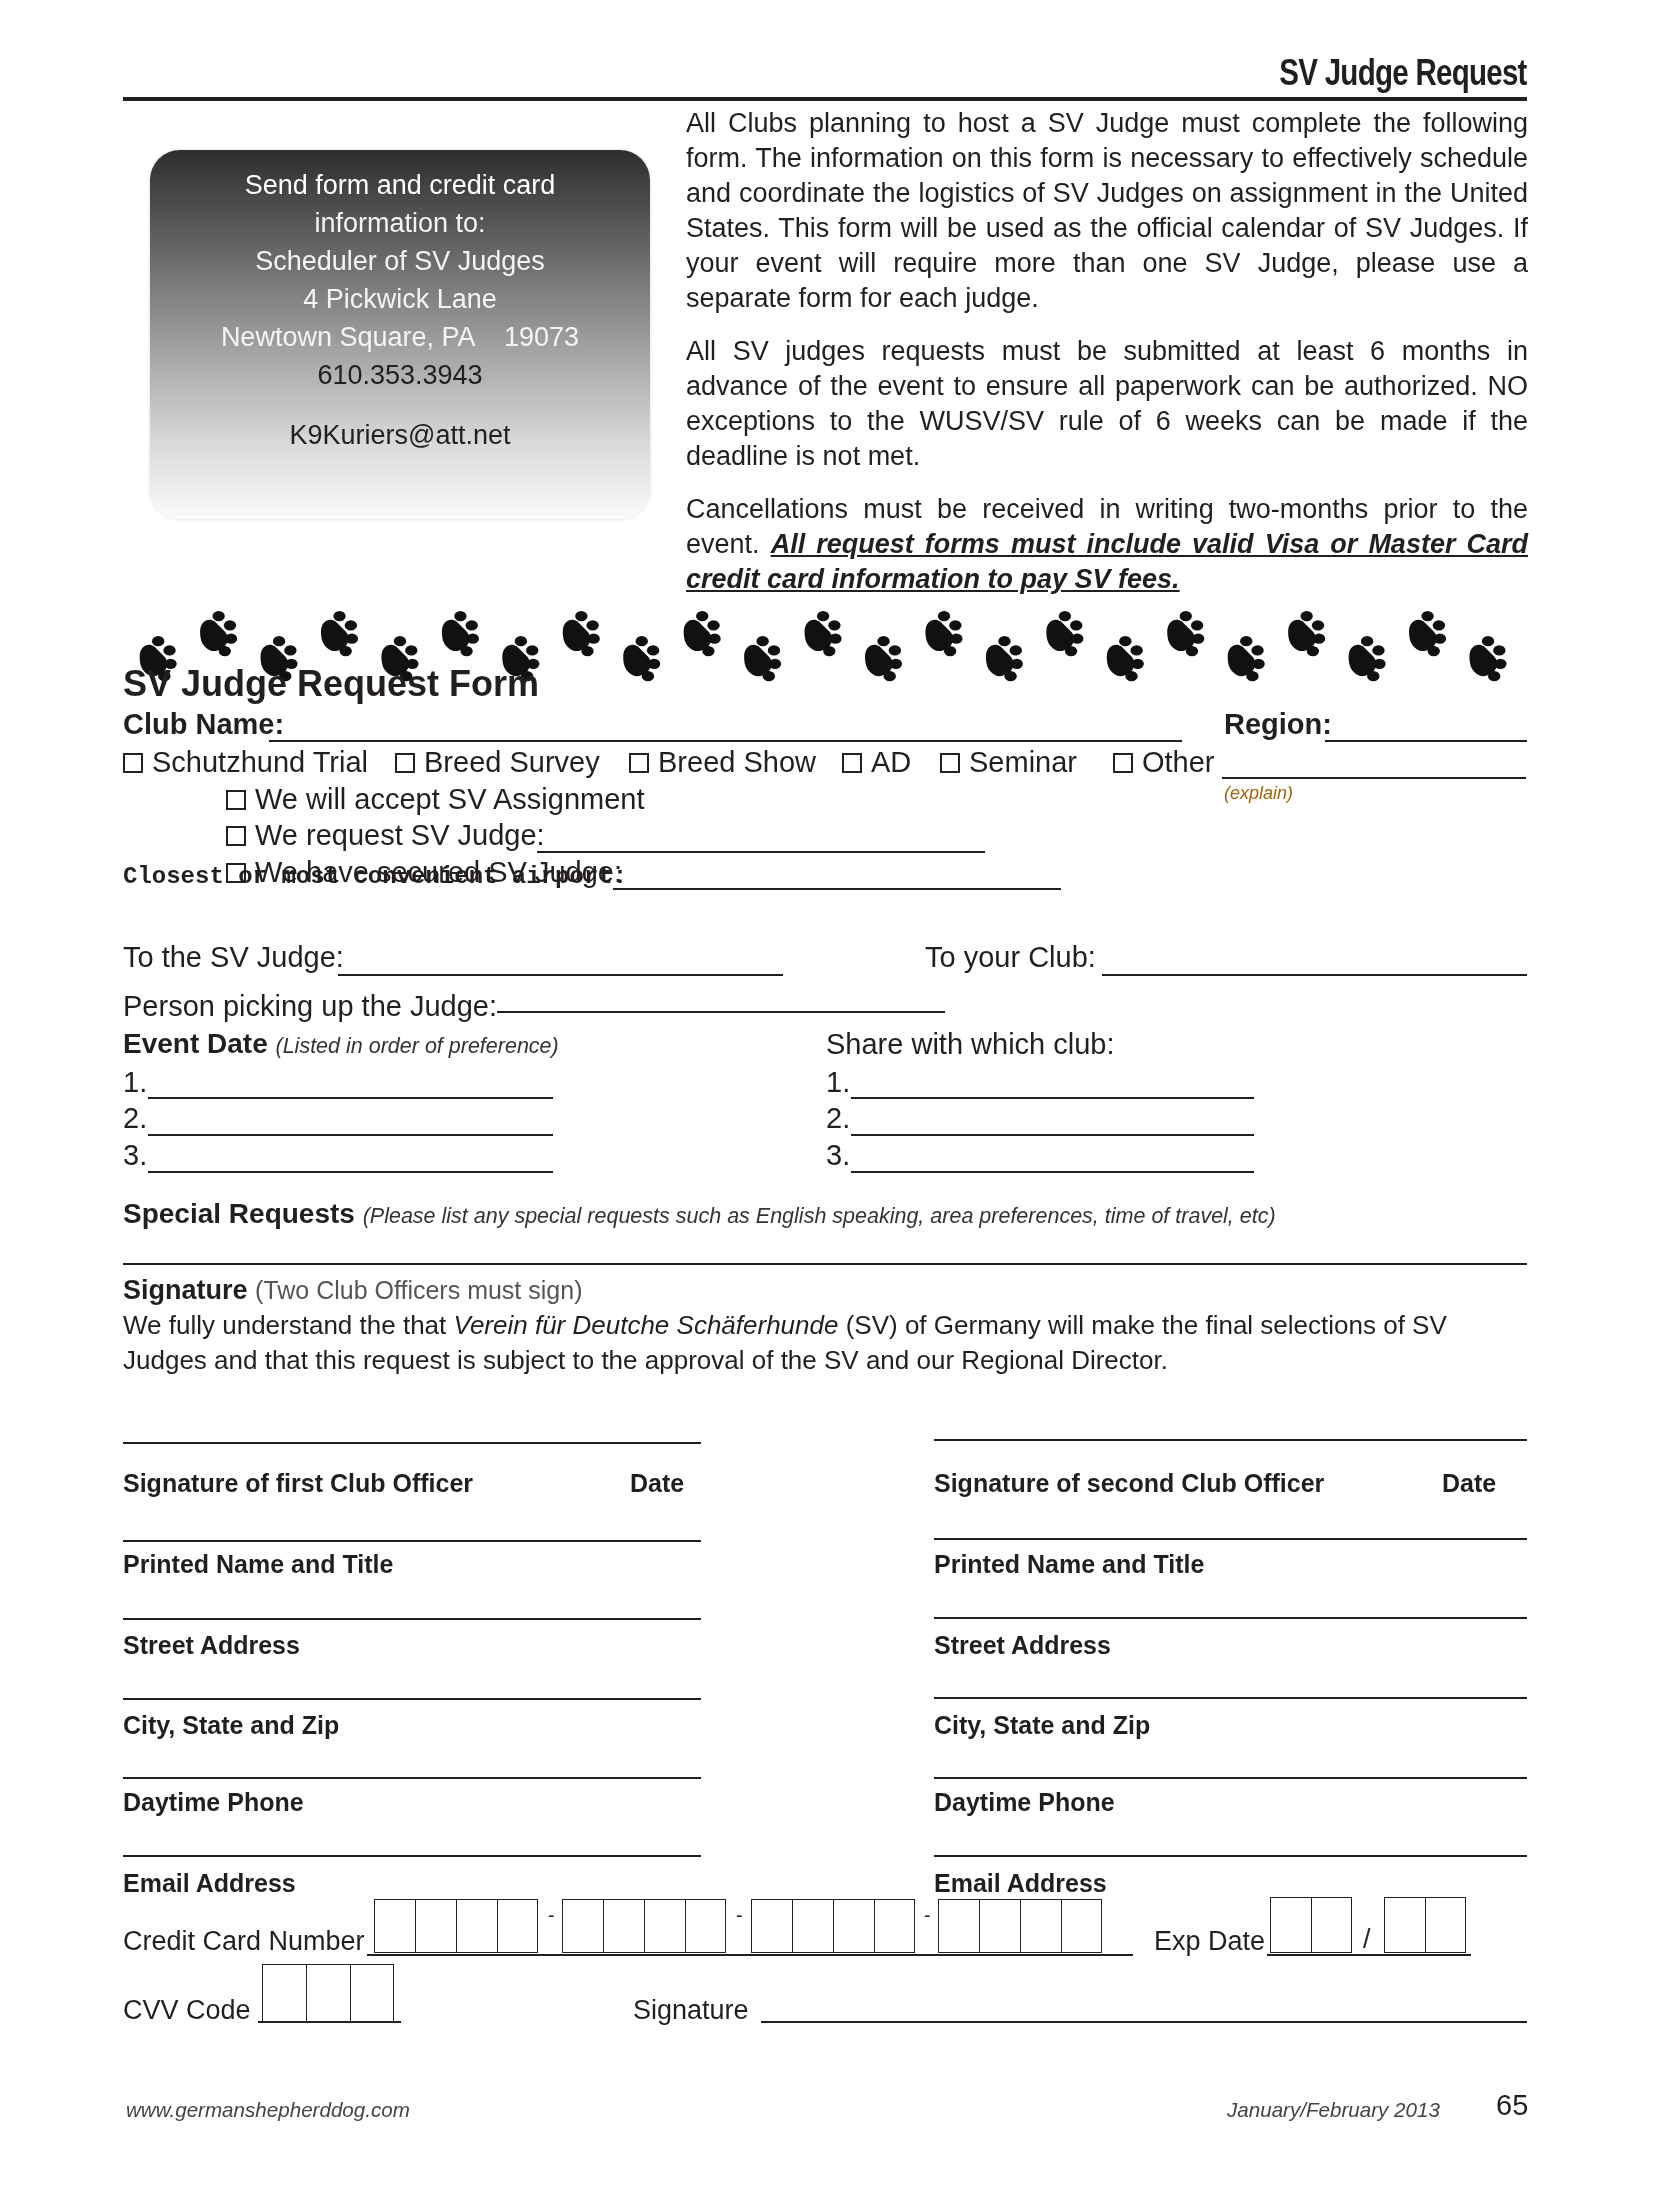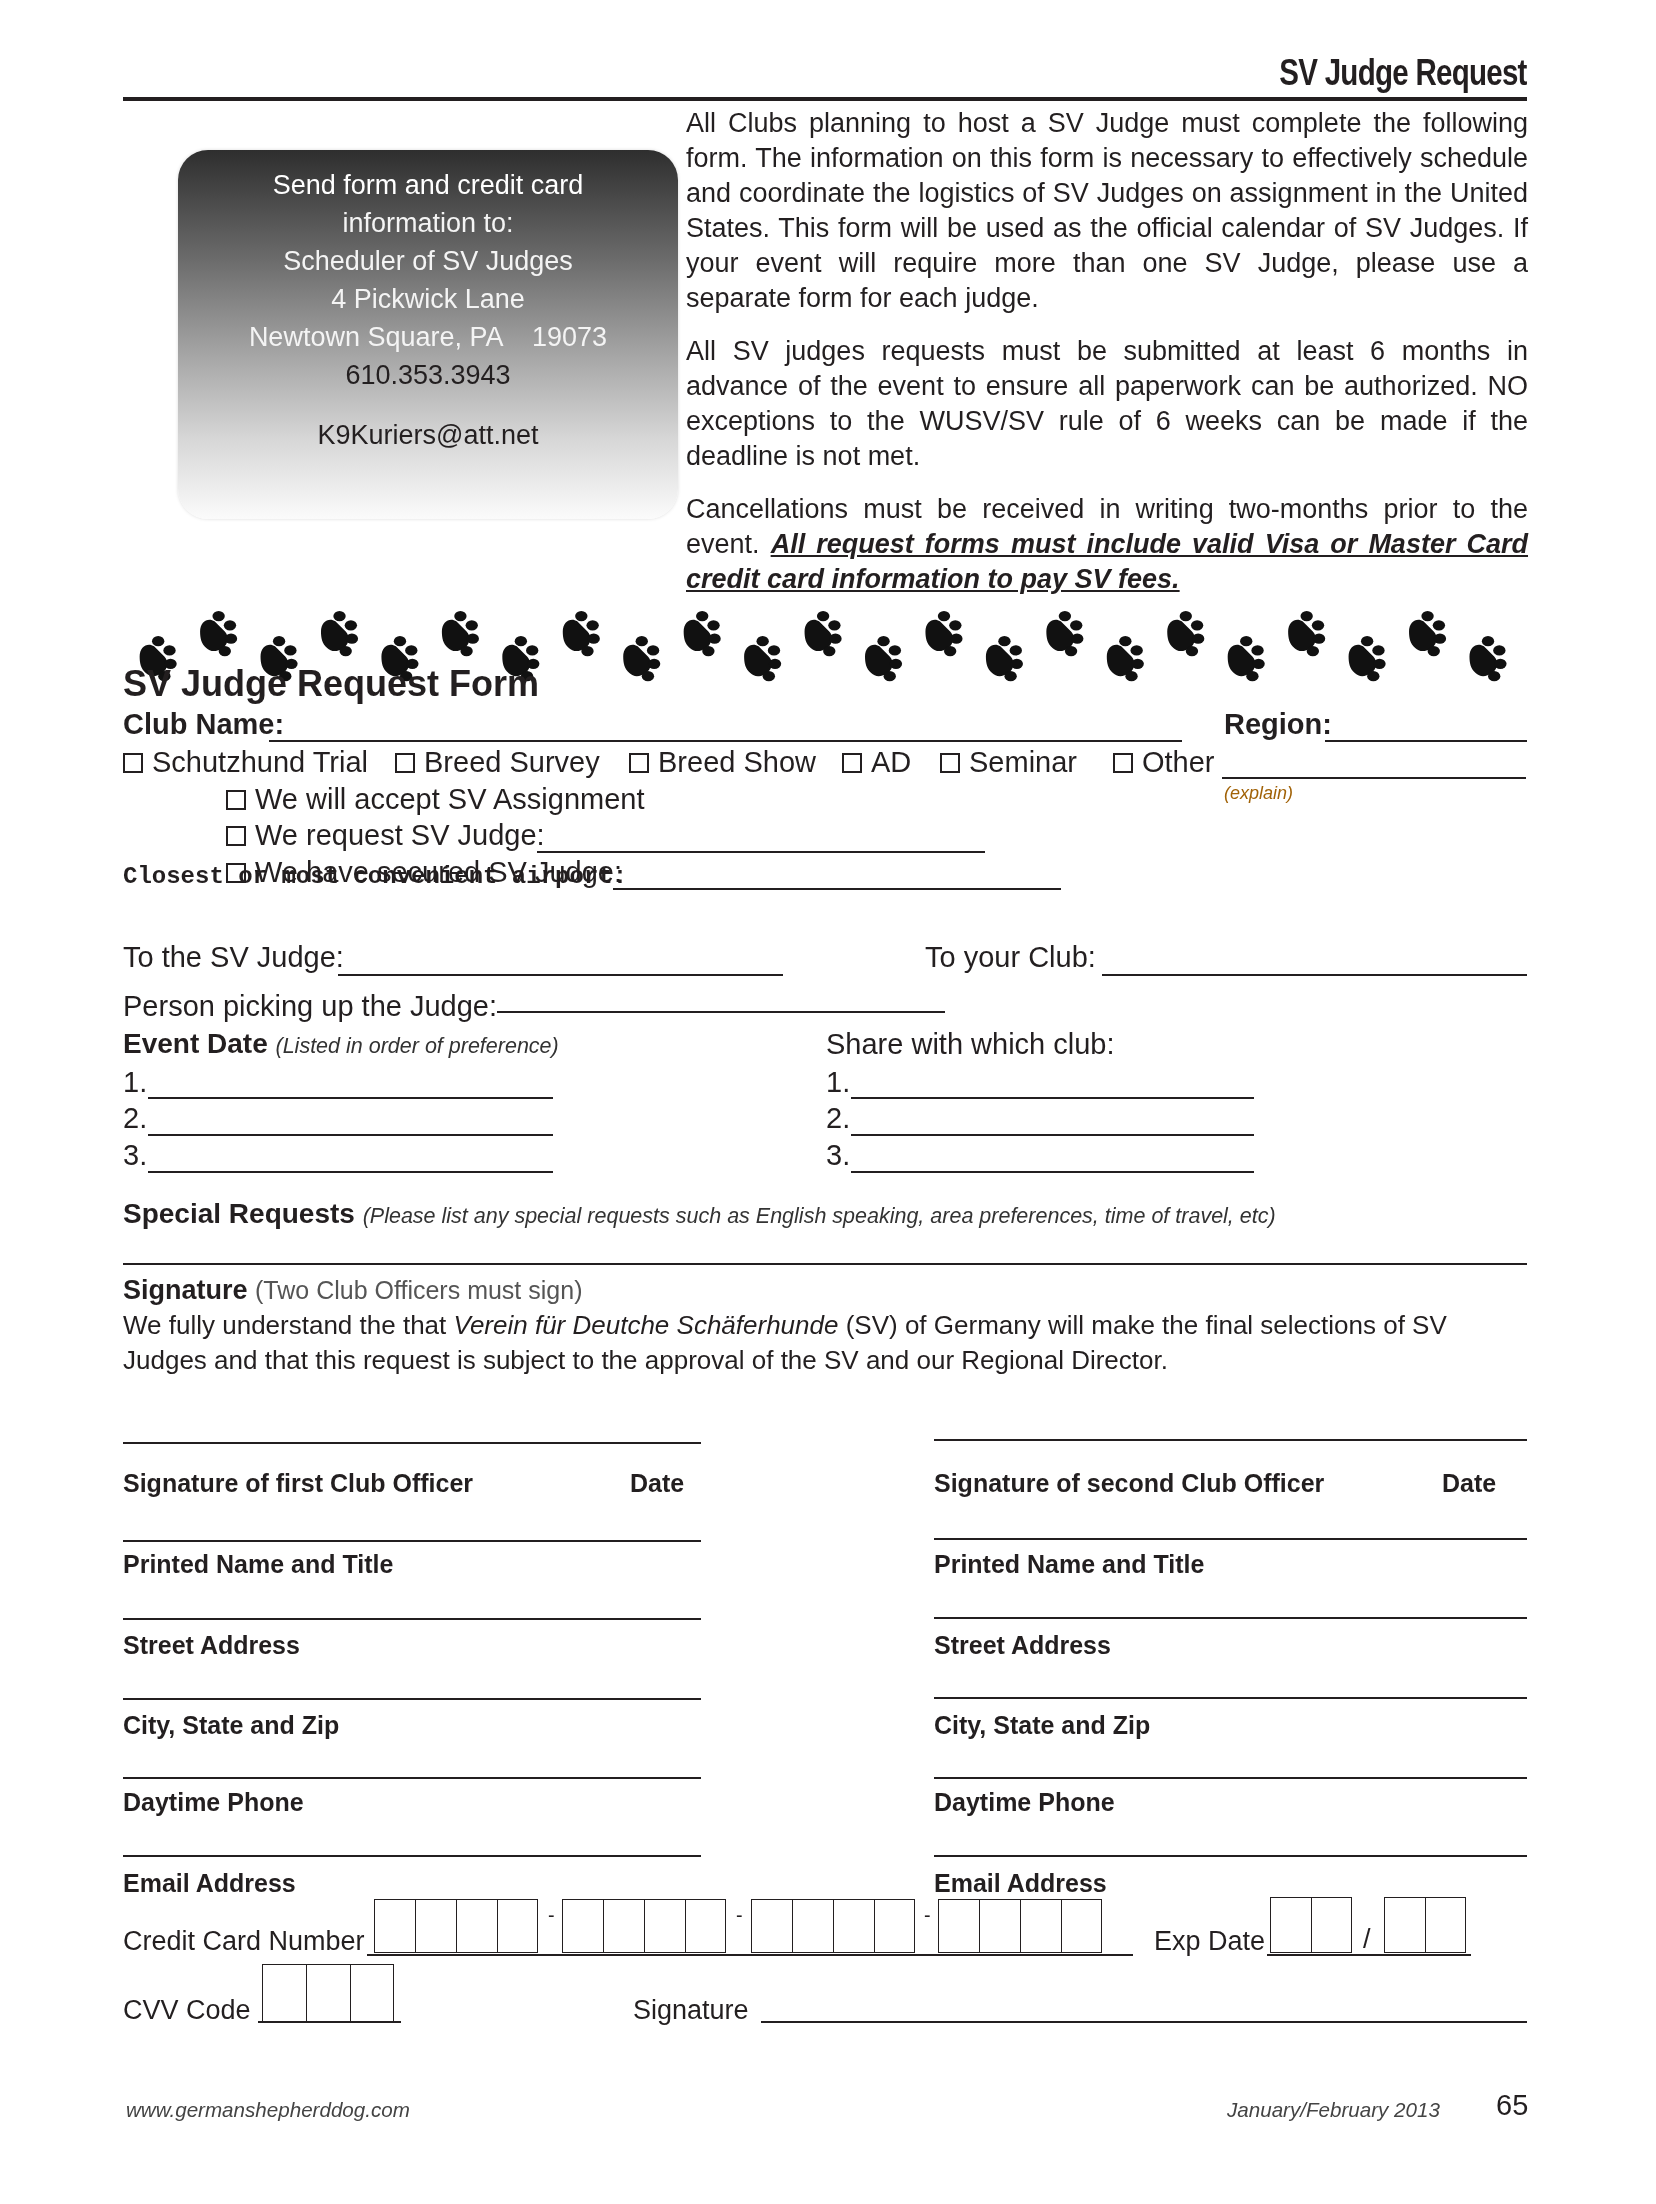--- a/index.html
+++ b/index.html
@@ -5,21 +5,21 @@
   html, body { margin: 0; padding: 0; background: #ffffff; }
   body { width: 1657px; height: 2205px; position: relative; overflow: hidden;
          font-family: "Liberation Sans", "DejaVu Sans", sans-serif; color: #231f20; }
   .abs { position: absolute; }
   .page-header-title { right: 130px; top: 52px; font-size: 36px; font-weight: bold; letter-spacing: -0.9px;
                        font-family: "Liberation Sans Narrow", "Liberation Sans", sans-serif; transform: scaleX(0.82); transform-origin: right center; }
   .header-rule { left: 123px; top: 97px; width: 1404px; height: 3.6px; background: #231f20; }
 
   .address-box { left: 150px; top: 150px; width: 500px; height: 369px; border-radius: 30px;
                  background: linear-gradient(to bottom, #2e2e2e 0%, #6c6c6c 30%, #a4a4a4 55%, #d6d6d6 78%, #fbfbfb 100%);
-                 box-shadow: 0 0 3.6px rgba(0,0,0,0.15); text-align: center; margin-left: 28px; }
+                 box-shadow: 0 0 3.6px rgba(0,0,0,0.15); text-align: center; }
   .address-box .line { display: block; font-size: 27px; line-height: 38px; }
   .address-box .l1 { margin-top: 16px; color: #ffffff; }
   .address-box .light { color: #f4f4f4; }
   .address-box .dark { color: #231f20; text-align: center; }
   .address-box .gap { margin-top: 21.5px; }
 
   .intro { left: 686px; top: 106px; width: 842px; font-size: 27px; line-height: 35px; text-align: justify;
            font-family: "Liberation Sans Narrow", "Liberation Sans", sans-serif; }
   .intro p { margin: 0 0 18px 0; }
   .intro .emph { font-weight: bold; font-style: italic; text-decoration: underline; }

